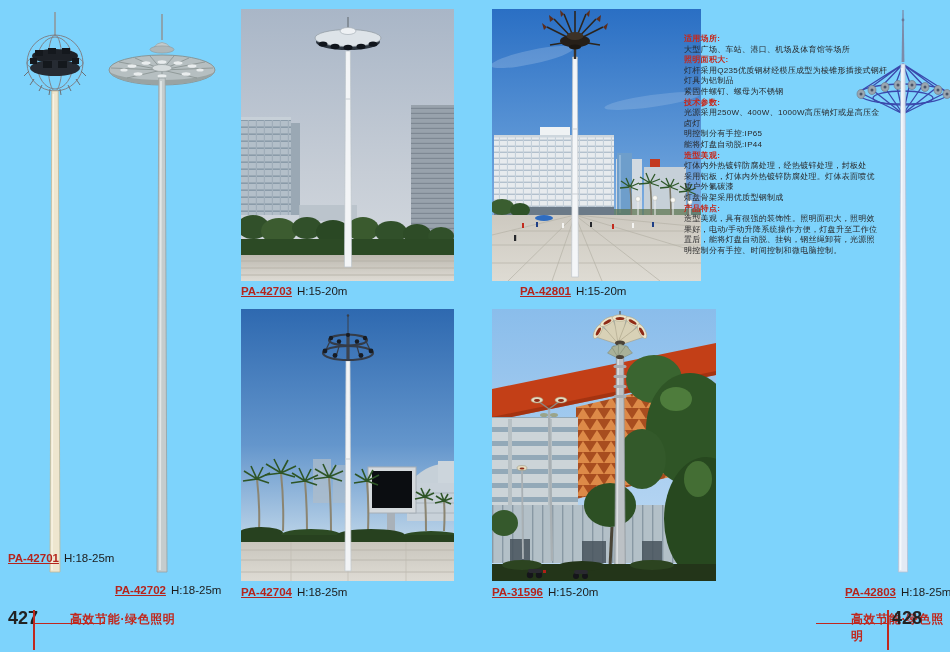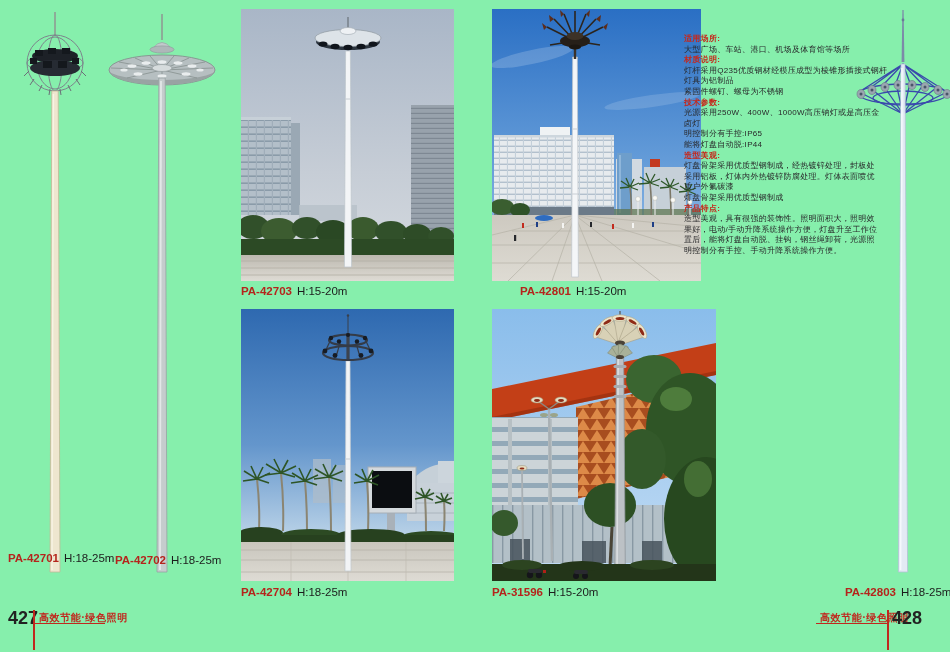--- a/index.html
+++ b/index.html
@@ -1,27 +1,27 @@
 <!DOCTYPE html>
 <html><head>
 <meta charset="utf-8">
 <style>
   html,body{margin:0;padding:0;background:#fff;}
-  .page{position:relative;width:950px;height:652px;background:#86efac;overflow:hidden;
+  .page{position:relative;width:950px;height:652px;background:#7dd3fc;overflow:hidden;
         font-family:"Liberation Sans", sans-serif;}
   .art,.photo{position:absolute;}
   .photo svg{display:block;}
   .plabel{position:absolute;white-space:nowrap;font-size:11.5px;}
-  .pcode{color:#b5241c;font-weight:bold;margin-right:5px;}
+  .pcode{color:#b5241c;font-weight:bold;margin-right:5px;text-decoration:underline;}
   .pheight{color:#1c1c1c;}
   .spec{position:absolute;font-size:8px;line-height:10.6px;letter-spacing:.3px;
         color:#28282a;white-space:nowrap;}
   .sh{color:#c5281c;font-weight:bold;}
   .fnum{position:absolute;font-weight:bold;font-size:18px;color:#222;}
-  .ftag{position:absolute;font-size:10px;font-weight:bold;color:#c0281e;letter-spacing:.6px;}
+  .ftag{position:absolute;font-size:12px;font-weight:bold;color:#c0281e;letter-spacing:.6px;margin-left:31px;}
   .fline{position:absolute;background:#c0281e;}
 </style>
 </head>
 <body>
 
 <div class="page">
 
   <div class="art" style="left:0px;top:6px;width:110px;height:572px">
     <svg width="110" height="572" viewBox="0 0 110 572">
       <line x1="55" y1="6" x2="55" y2="30" stroke="#909090" stroke-width="1.4"></line>
@@ -530,45 +530,45 @@
         </g>
       </g>
       <polygon points="46,58 50,58 52.6,566 43.4,566" fill="#e3eaf4" stroke="#b4c2d6" stroke-width="0.8"></polygon>
       <line x1="47" y1="62" x2="45.6" y2="564" stroke="#f4f8fc" stroke-width="1.6"></line>
     </svg>
   </div>
 
   <div class="spec" style="left:684px;top:34px;width:200px">
     <div class="sh">适用场所:</div>
     <div class="sl">大型广场、车站、港口、机场及体育馆等场所</div>
-    <div class="sh">材质说明:</div>
+    <div class="sh">照明面积大:</div>
     <div class="sl">灯杆采用Q235优质钢材经模压成型为棱锥形插接式钢杆</div>
     <div class="sl">灯具为铝制品</div>
     <div class="sl">紧固件螺钉、螺母为不锈钢</div>
     <div class="sh">技术参数:</div>
     <div class="sl">光源采用250W、400W、1000W高压钠灯或是高压金</div>
     <div class="sl">卤灯</div>
     <div class="sl">明控制分有手控:IP65</div>
     <div class="sl">能将灯盘自动脱:IP44</div>
     <div class="sh">造型美观:</div>
-    <div class="sl">灯盘骨架采用优质型钢制成，经热镀锌处理，封板处</div>
+    <div class="sl">灯体内外热镀锌防腐处理，经热镀锌处理，封板处</div>
     <div class="sl">采用铝板，灯体内外热镀锌防腐处理。灯体表面喷优</div>
     <div class="sl">质户外氟碳漆</div>
     <div class="sl">灯盘骨架采用优质型钢制成</div>
     <div class="sh">产品特点:</div>
     <div class="sl">造型美观，具有很强的装饰性。照明面积大，照明效</div>
     <div class="sl">果好，电动/手动升降系统操作方便，灯盘升至工作位</div>
     <div class="sl">置后，能将灯盘自动脱、挂钩，钢丝绳卸荷，光源照</div>
-    <div class="sl">明控制分有手控、手动升降系统操作方便。</div>
+    <div class="sl">明控制分有手控、时间控制和微电脑控制。</div>
   </div>
 
   <div class="plabel" style="left:8px;top:552px">
     <span class="pcode">PA-42701</span><span class="pheight">H:18-25m</span>
   </div>
-  <div class="plabel" style="left:115px;top:554px">
+  <div class="plabel" style="left:115px;top:584px">
     <span class="pcode">PA-42702</span><span class="pheight">H:18-25m</span>
   </div>
   <div class="plabel" style="left:241px;top:285px">
     <span class="pcode">PA-42703</span><span class="pheight">H:15-20m</span>
   </div>
   <div class="plabel" style="left:241px;top:586px">
     <span class="pcode">PA-42704</span><span class="pheight">H:18-25m</span>
   </div>
   <div class="plabel" style="left:520px;top:285px">
     <span class="pcode">PA-42801</span><span class="pheight">H:15-20m</span>

